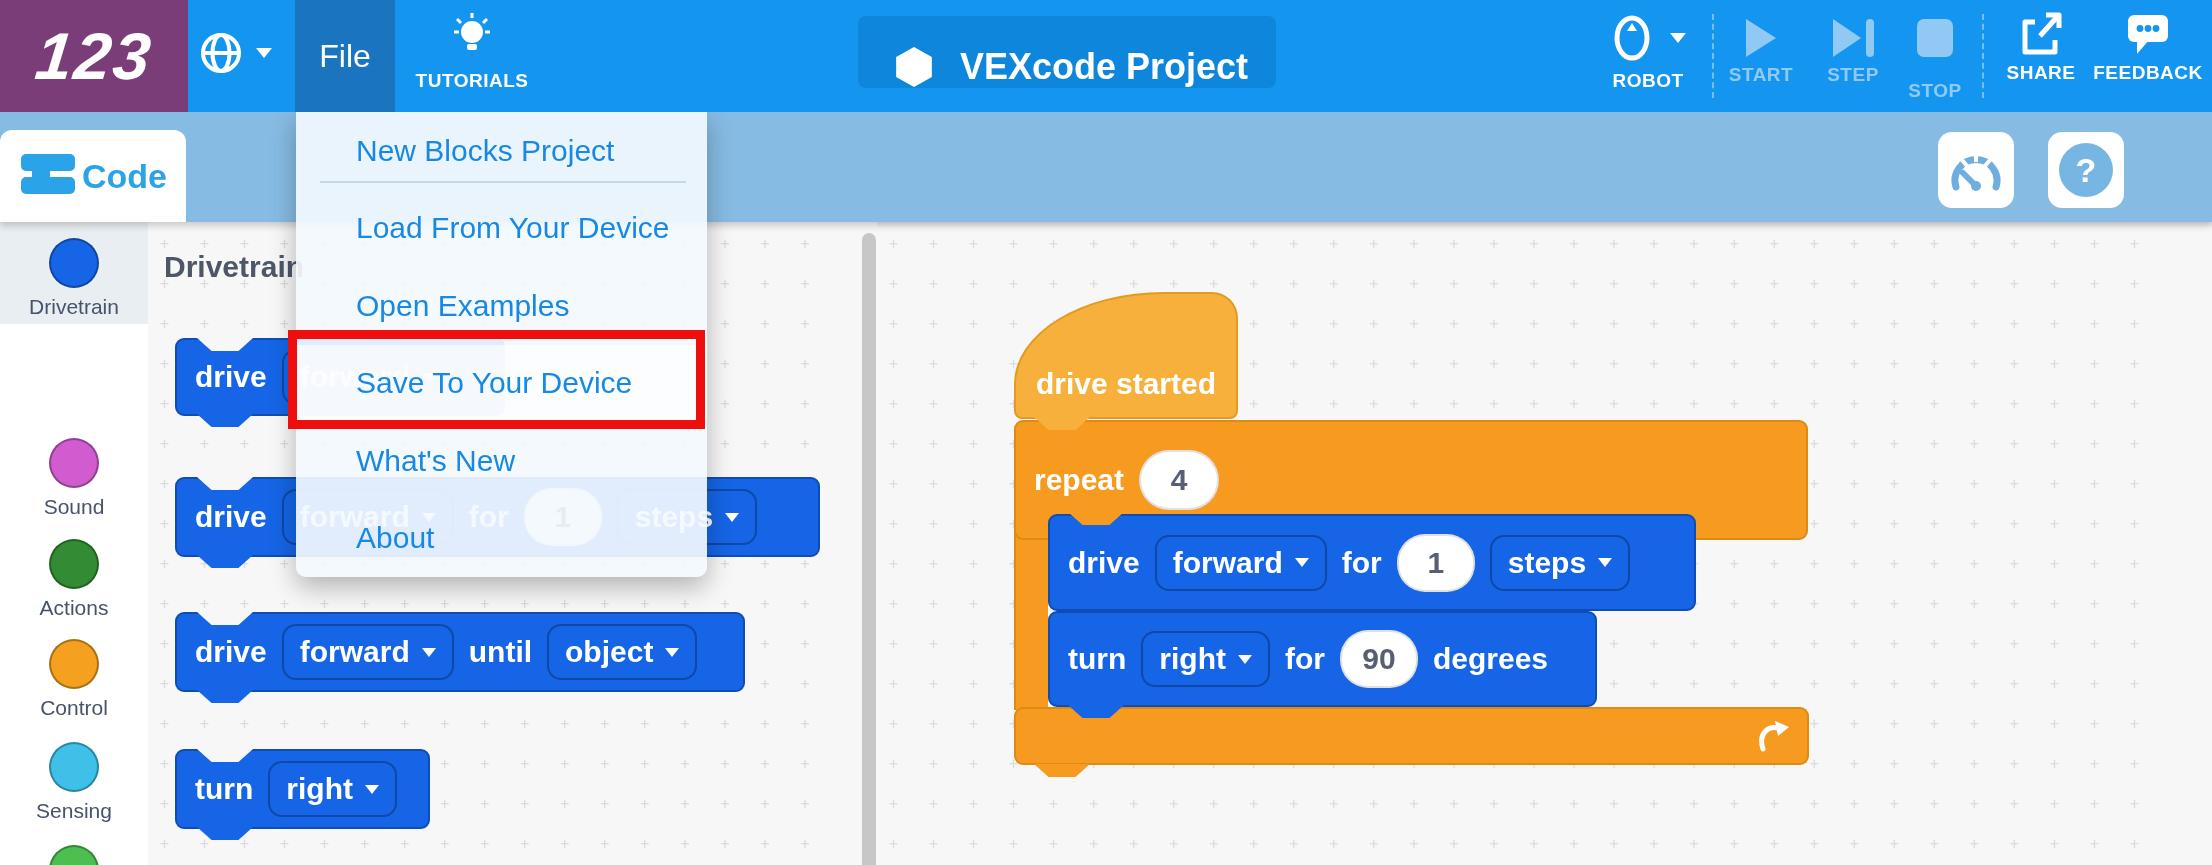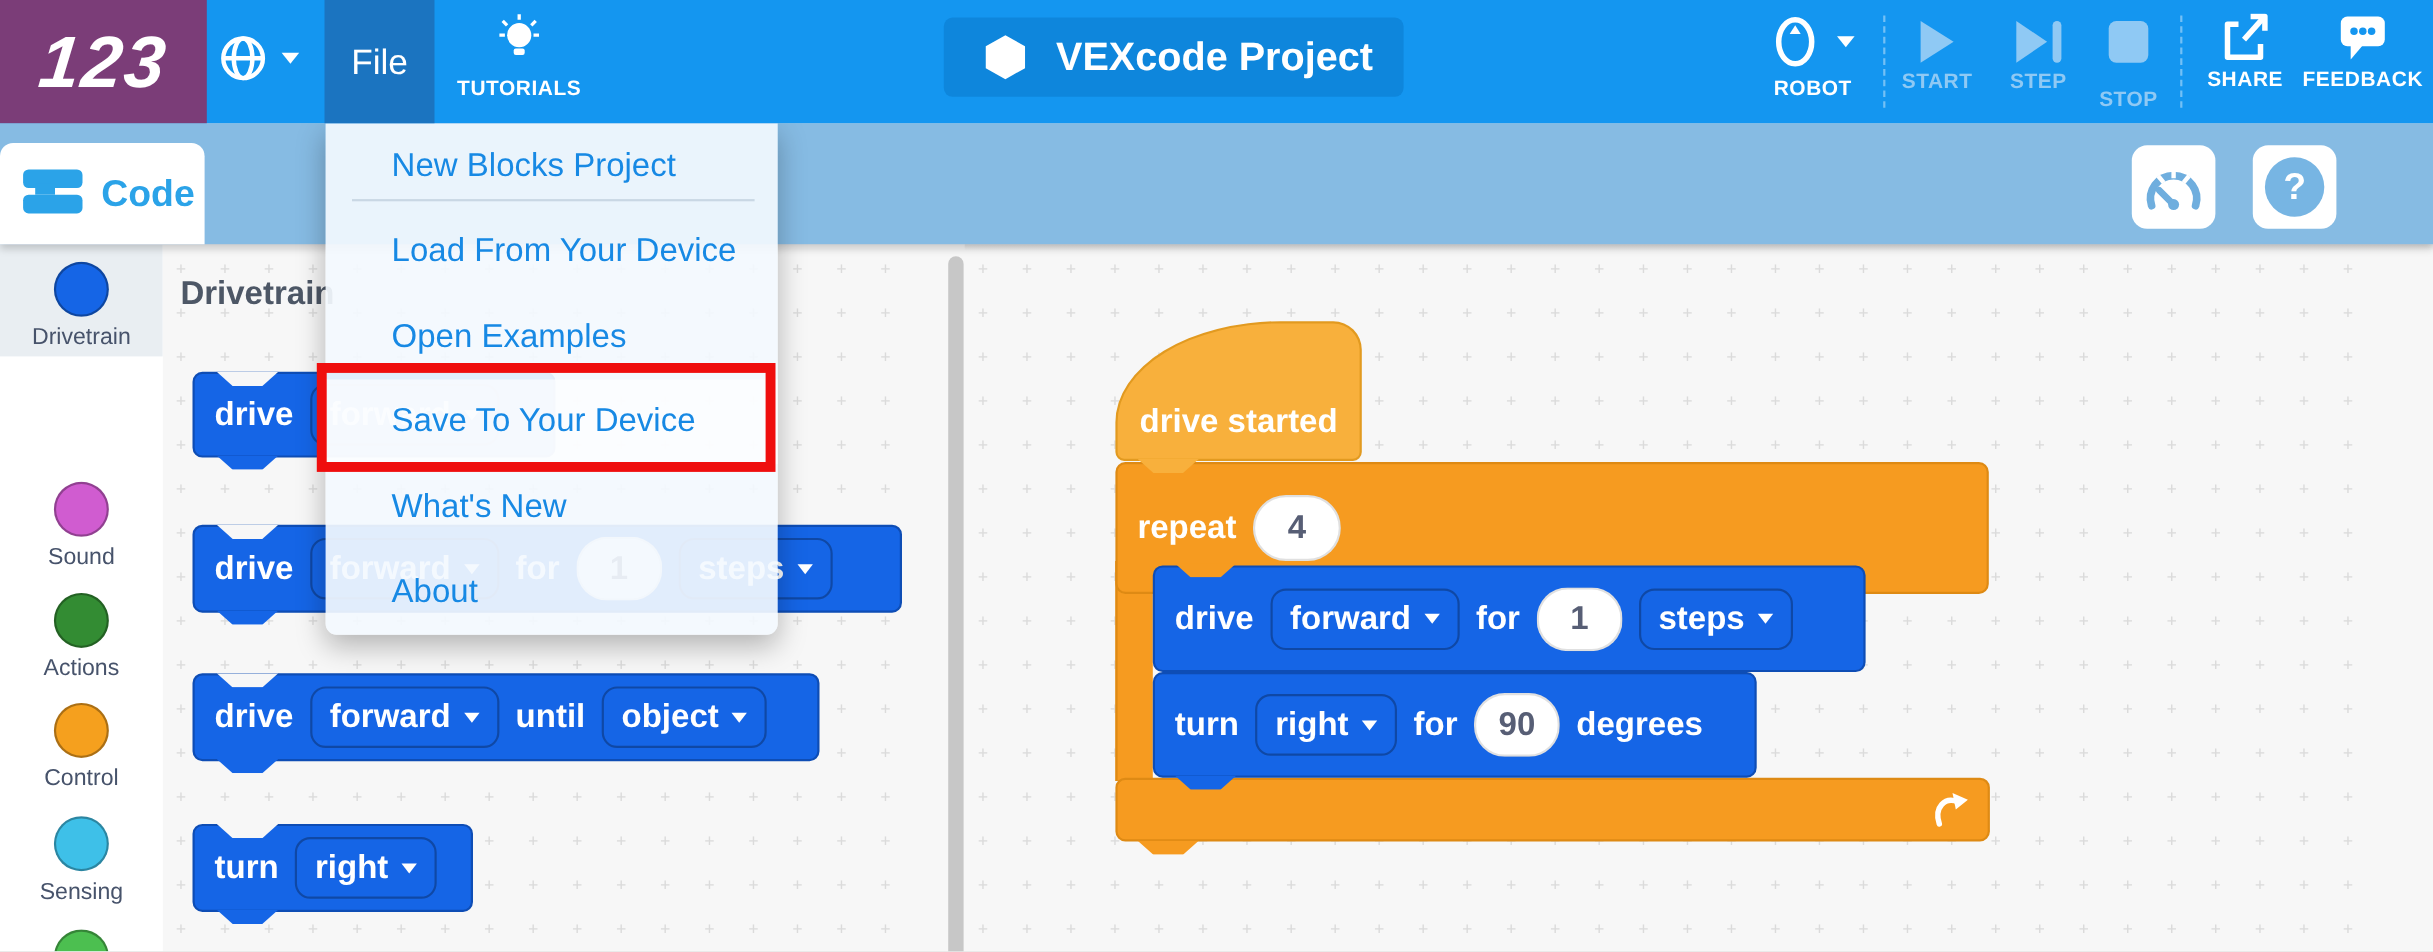--- a/index.html
+++ b/index.html
@@ -10,29 +10,29 @@
   
   #header{left:0;top:0;width:2212px;height:112px;background:#1496F0;z-index:40}
   #logo-box{left:0;top:0;width:188px;height:112px;background:#7B3D78;display:flex;align-items:center;justify-content:center}
   #logo-box span{color:#fff;font-size:66px;font-weight:800;font-style:italic;transform:skewX(-6deg);letter-spacing:2px}
   .hdr-btn{display:flex;flex-direction:column;align-items:center;justify-content:flex-start;color:#fff;cursor:pointer}
   .hdr-label{font-size:19px;font-weight:700;letter-spacing:.5px;color:#fff}
   .hdr-label.dim{color:#8FC9F4}
   #file-btn{left:295px;top:0;width:100px;height:112px;background:#1B74C0;display:flex;align-items:center;justify-content:center;
             color:#fff;font-size:32px;cursor:pointer}
   #project-pill{left:858px;top:16px;width:418px;height:72px;background:#0E86DC;border-radius:8px;display:flex;
-                align-items:center;gap:26px;padding-left:36px;cursor:pointer}
+                align-items:flex-end;gap:26px;padding-left:36px;cursor:pointer}
   #project-pill .title{color:#fff;font-size:36px;font-weight:700}
   .vdivider{border-left:2px dashed rgba(195,228,250,.55);height:84px;top:14px}
   .caret{width:0;height:0;border-left:8px solid transparent;border-right:8px solid transparent;border-top:10px solid #fff}
 
   
   #subheader{left:0;top:112px;width:2212px;height:110px;background:#86BBE3;z-index:5;box-shadow:0 4px 7px rgba(0,0,0,.18)}
   #code-tab{left:0;top:18px;width:186px;height:92px;background:#fff;border-radius:12px 12px 0 0;display:flex;
-            align-items:center;gap:14px;padding-left:20px;cursor:pointer}
+            align-items:center;gap:4px;padding-left:20px;cursor:pointer}
   #code-tab .lbl{color:#2BA3E8;font-size:34px;font-weight:700}
   .sq-btn{top:20px;width:76px;height:76px;background:#fff;border-radius:14px;display:flex;align-items:center;justify-content:center;cursor:pointer}
   #help-circle{width:54px;height:54px;border-radius:50%;background:#77B5E3;color:#fff;font-size:34px;font-weight:800;
                display:flex;align-items:center;justify-content:center}
 
   
   #sidebar{left:0;top:222px;width:148px;height:643px;background:#fff;z-index:2;overflow:hidden}
   .cat{left:0;width:148px;display:flex;flex-direction:column;align-items:center;cursor:pointer}
   .cat .dot{width:46px;height:46px;border-radius:50%;border:2px solid rgba(0,0,0,.30)}
   .cat .clabel{margin-top:7px;font-size:21px;color:#47536B}

